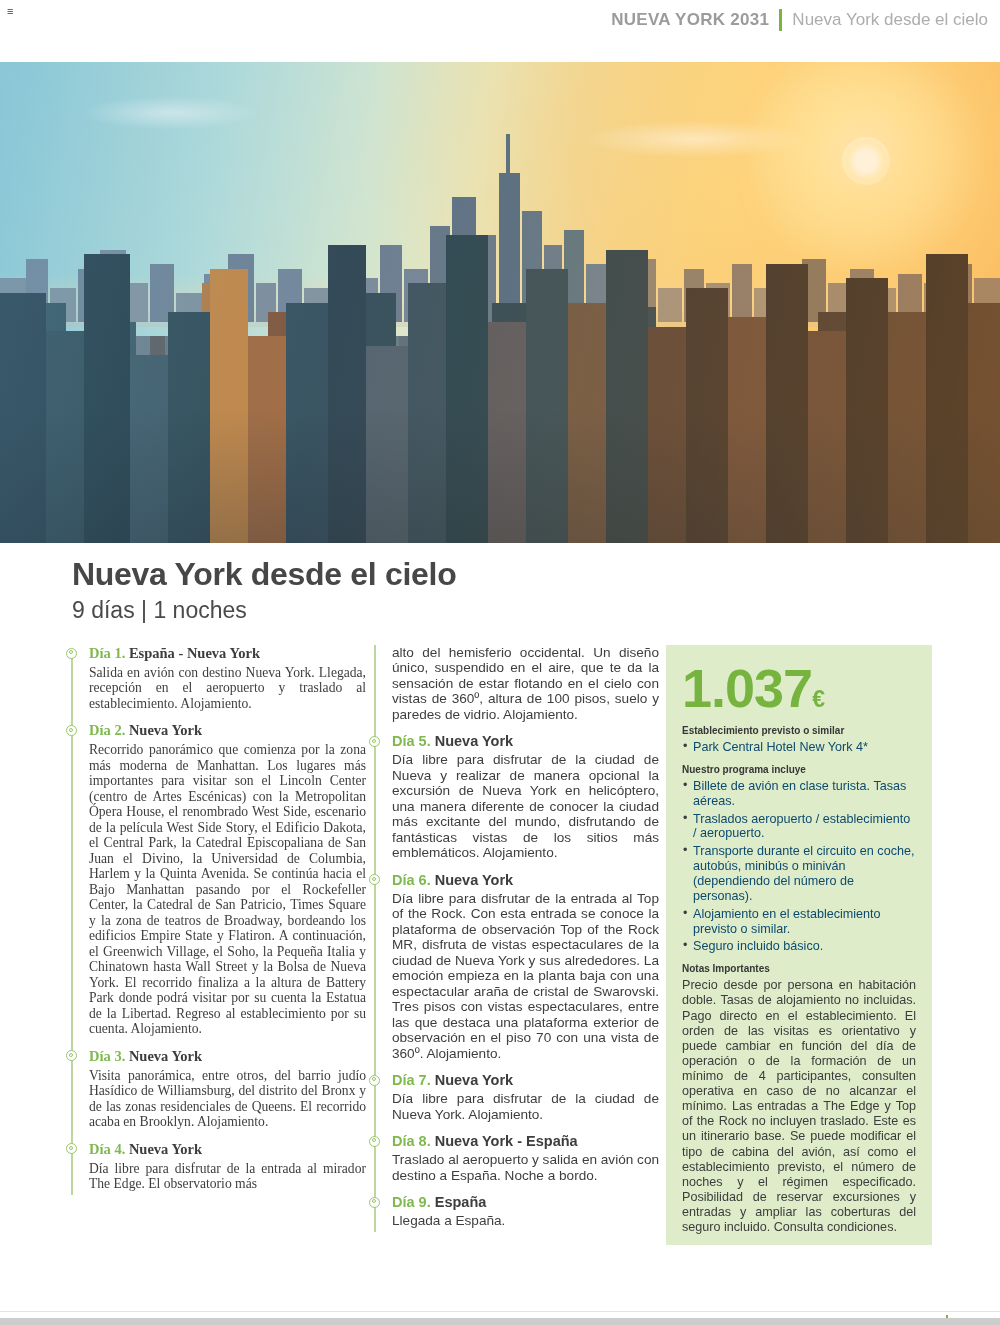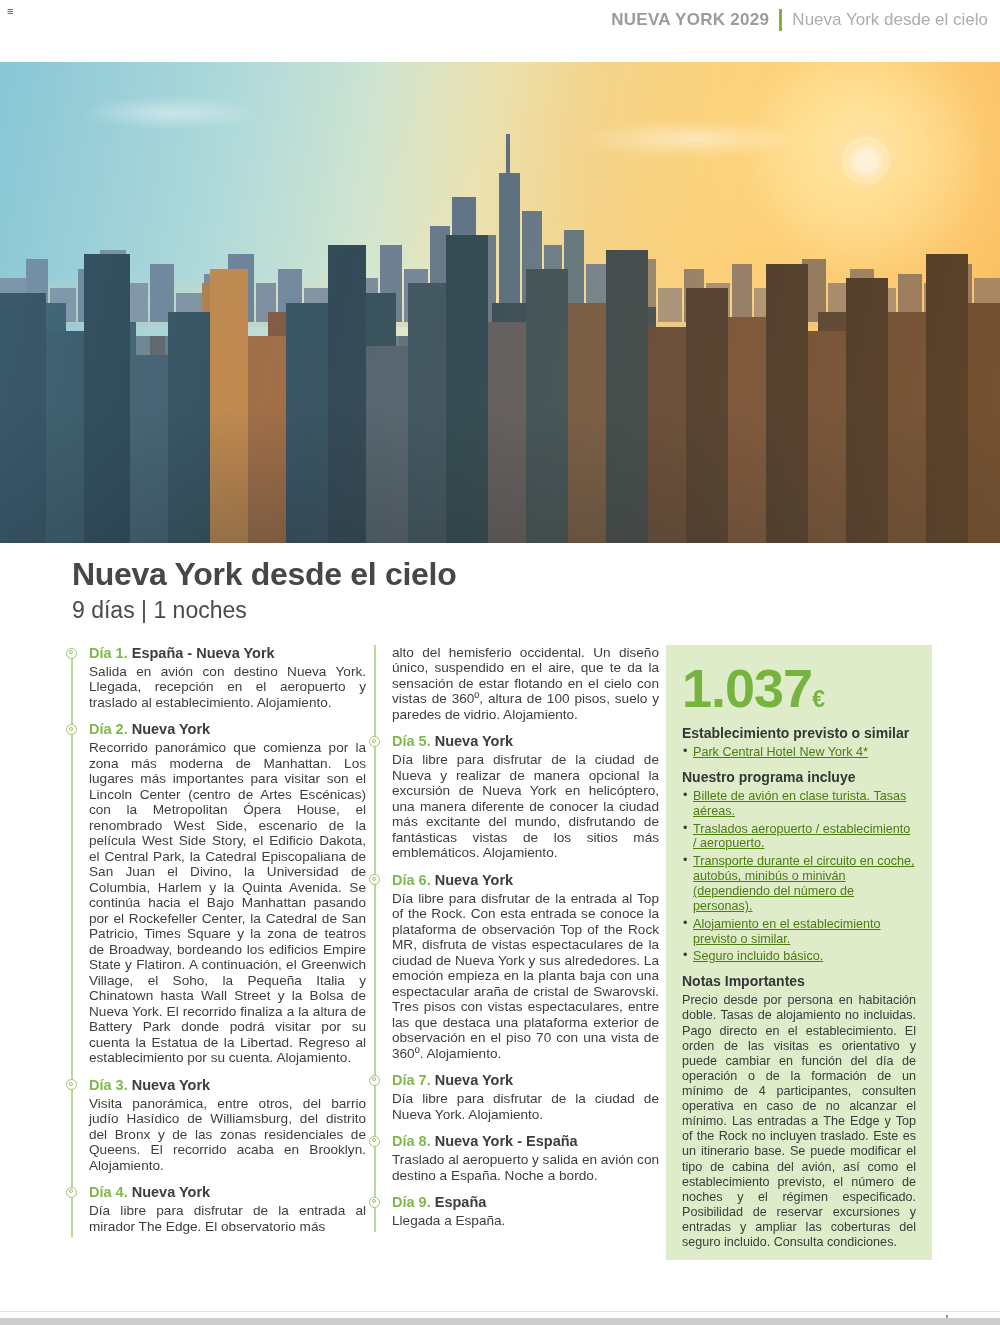--- a/index.html
+++ b/index.html
@@ -61,21 +61,21 @@
         repeating-linear-gradient(to bottom, rgba(255,214,140,.35) 0 2px, rgba(0,0,0,0) 2px 5px),
         repeating-linear-gradient(to right, rgba(90,40,10,.25) 0 1px, rgba(0,0,0,0) 1px 4px); }
 
   
   .title-block { position:absolute; left:72px; top:556px; }
   .page-title { margin:0; font-size:32px; font-weight:bold; color:#474747; letter-spacing:-.3px; }
   .page-subtitle { margin:4px 0 0; font-size:23px; color:#4a4a4a; }
 
   
   .itin-col { position:absolute; top:645px; }
-  #col0 { left:66px;  width:300px; }
+  #col0 { left:66px;  width:300px;font-family:Liberation Serif, serif; }
   #col1 { left:369px; width:290px; }
   .itin-col::before { content:""; position:absolute; left:4.5px; width:2px; background:#bcd79c; top:7px; bottom:8px; }
   #col1::before { top:0; }
   .entry { position:relative; padding-left:23px; margin-bottom:11px; }
   .ring {
     position:absolute; left:0; top:2.5px; width:11px; height:11px; box-sizing:border-box;
     border:1.6px solid #9cc46d; border-radius:50%; background:#fff; z-index:1;
   }
   .ring::after {
     content:""; position:absolute; left:1.6px; top:1.6px; width:2.2px; height:2.2px;
@@ -87,23 +87,23 @@
   .entry p { margin:0; font-size:13.6px; line-height:1.14; color:#3e3e3e; text-align:justify; }
 
   
   .price-box {
     position:absolute; left:666px; top:645px; width:266px; box-sizing:border-box;
     background:#deecca; padding:12px 16px 10px;
   }
   .price-row { color:#76b43f; font-weight:bold; line-height:1; margin:4px 0 10px; }
   .price-value { font-size:54px; letter-spacing:-1px; }
   .price-currency { font-size:23px; }
-  .box-heading { font-size:14px; font-weight:bold; color:#363636; margin:9px 0 4px; }
+  .box-heading { font-size:10px; font-weight:bold; color:#363636; margin:9px 0 4px; }
   ul.box-list { list-style:none; margin:0; padding:0; }
-  .box-list li { position:relative; padding-left:11px; font-size:12.6px; line-height:1.18; color:#4d7c0f; margin-bottom:3px;text-decoration:underline; }
+  .box-list li { position:relative; padding-left:11px; font-size:12.6px; line-height:1.18; color:#0c4a6e; margin-bottom:3px; }
   .box-list li::before { content:"\2022"; position:absolute; left:1px; top:-1px; color:#3c3c3c; }
   .notes-text { margin:0; font-size:12.6px; line-height:1.2; color:#3c3c3c; text-align:justify; }
 
   
   .footer {
     position:absolute; left:0; top:1311px; width:1000px; height:30px;
     border-top:1px solid #e2e2e2; display:flex; align-items:center; justify-content:flex-end;
     background:#fff;
   }
   .footer-info { font-size:13px; color:#9d9d9d; }
@@ -112,21 +112,21 @@
   .page-number { width:52px; text-align:center; font-size:13px; color:#777; }
   .bottom-strip { position:absolute; left:0; bottom:0; width:1000px; height:7px; background:#cdcdcd; }
 </style>
 </head>
 <body>
 
 <div class="page">
 
   <span class="menu-icon">≡</span>
   <div class="top-header">
-    <span class="collection">NUEVA YORK 2029</span>
+    <span class="collection">NUEVA YORK 2031</span>
     <span class="header-divider"></span>
     <span class="section-name">Nueva York desde el cielo</span>
   </div>
 
   <div class="photo" id="skyline">
     <span class="cloud c1"></span>
     <span class="cloud c2"></span>
     <span class="sun"></span>
     <span class="horizon-haze"></span>
   <div class="b z-far" style="left: 0%; width: 2.6%; height: 9%; bottom: 46%; background: rgb(123, 140, 157);"></div>

